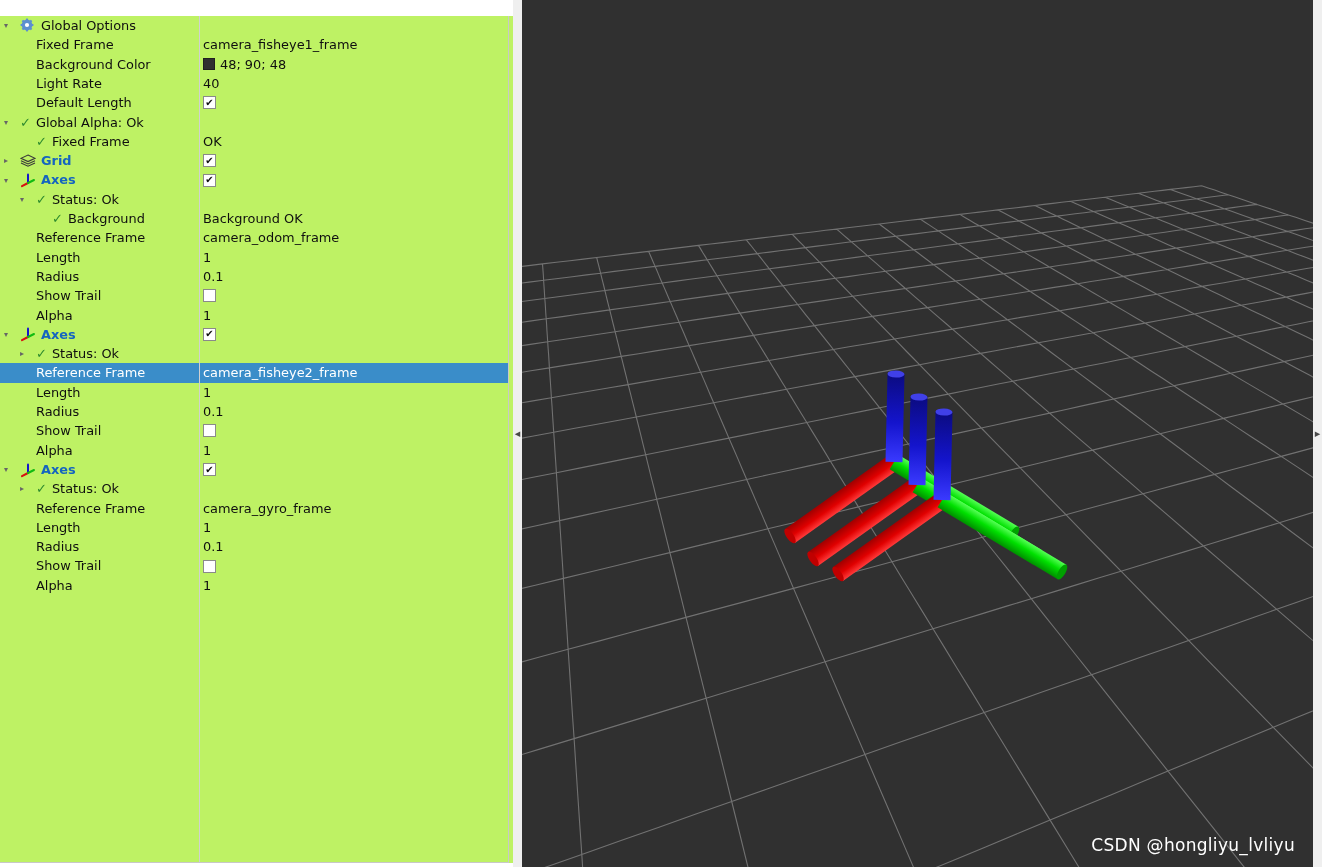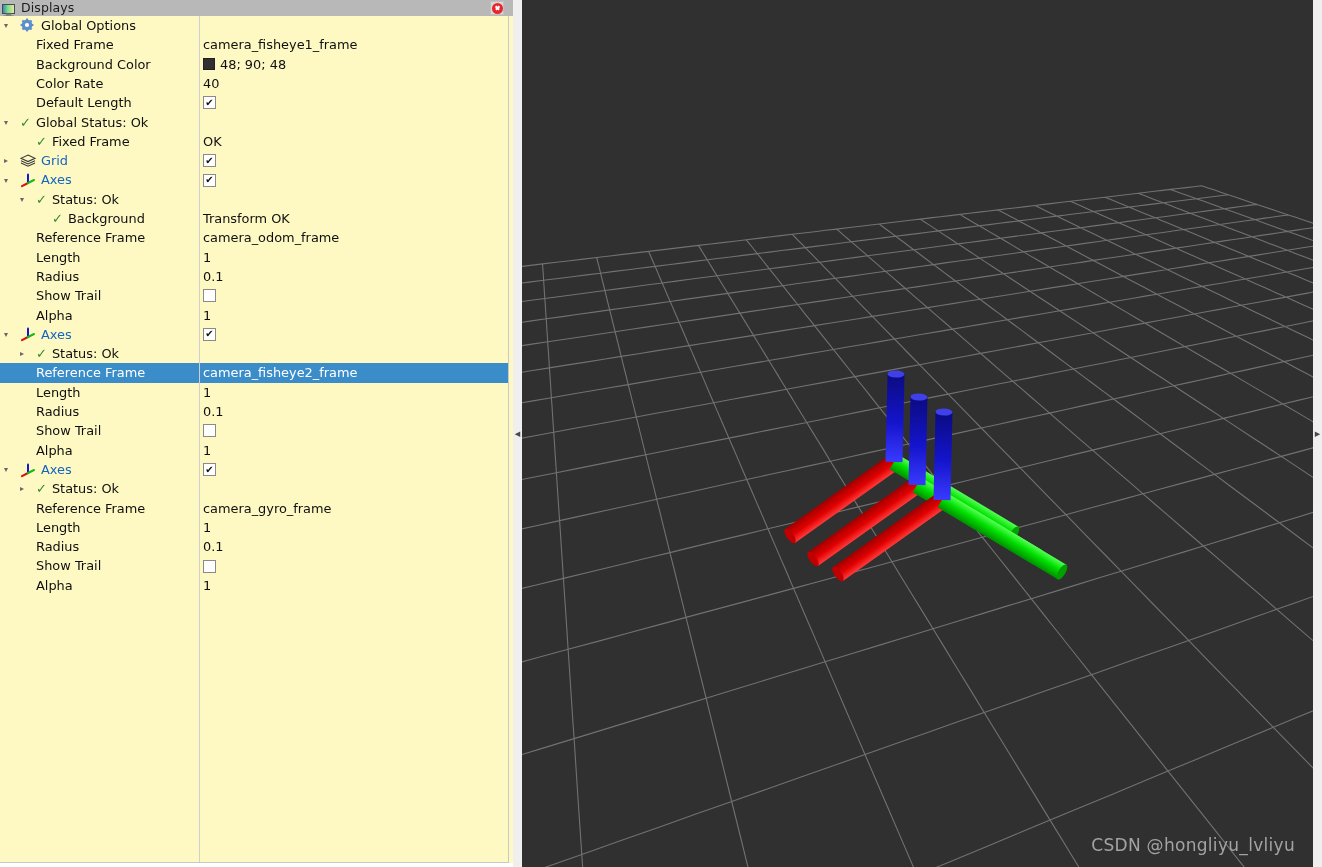--- a/index.html
+++ b/index.html
@@ -54,21 +54,21 @@
   .close-dot::after {
     content: ""; width: 5px; height: 1.6px;
     background: #ffffff; transform: rotate(-45deg);
     position: absolute;
   }
 
   
   #tree-body {
     position: absolute; left: 0; top: 16px;
     width: 513px; height: 847px;
-    background: #fef9c3;
+    background: #bef264;
     overflow: hidden;
   }
   #col-divider {
     position: absolute; left: 199px; top: 0;
     width: 1px; height: 846px;
     background: #d0d0d0;
   }
   #panel-bottom-border {
     position: absolute; left: 0; top: 846px;
     width: 509px; height: 1px; background: #c8c8c8;
@@ -88,21 +88,21 @@
   .trow.selected { background: #3a8dc9; }
 
   .tname {
     position: absolute; top: 0; height: 19.3px;
     display: flex; align-items: center;
     font-size: 12.9px; color: #0f0f0f;
     white-space: nowrap;
     line-height: 19.3px;
   }
   .trow.selected .tname { color: #ffffff; }
-  .tname.blue { color: #1565c0; font-weight: normal; }
+  .tname.blue { color: #1565c0; font-weight: bold; }
 
   .tval {
     position: absolute; left: 203px; top: 0; height: 19.3px;
     display: flex; align-items: center;
     font-size: 12.9px; color: #0f0f0f;
     white-space: nowrap;
     line-height: 19.3px;
   }
   .trow.selected .tval { color: #ffffff; }
 
@@ -160,52 +160,32 @@
   #render-view {
     position: absolute; left: 522px; top: 0;
     width: 791px; height: 867px;
     background: #303030;
     overflow: hidden;
   }
   #grid-svg { position: absolute; left: 0; top: 0; }
   #axes-svg { position: absolute; left: 0; top: 0; }
   #watermark {
     position: absolute; right: 18px; bottom: 12px;
-    font-size: 17px; color: #a3a3a3;
+    font-size: 17px; color: #ffffff;
     font-family: "DejaVu Sans", "Liberation Sans", sans-serif;
     letter-spacing: 0.3px;
   }
 </style>
 </head>
 <body>
 
 <div id="app">
 
   <div id="displays-panel">
 
-    <div id="panel-titlebar">
-      <span id="panel-title-icon">
-        <svg width="15" height="13" viewBox="0 0 15 13">
-          <defs>
-            <linearGradient id="scr" x1="0" y1="0" x2="1" y2="0">
-              <stop offset="0" stop-color="#2f7fc8"></stop>
-              <stop offset="0.45" stop-color="#7fe07f"></stop>
-              <stop offset="1" stop-color="#e8e8b0"></stop>
-            </linearGradient>
-          </defs>
-          <rect x="0.5" y="0.5" width="12" height="9" fill="url(#scr)" stroke="#4a4a4a"></rect>
-          <rect x="4" y="9.5" width="5" height="2" fill="#7a7a7a"></rect>
-          <rect x="1.5" y="11.5" width="10" height="1.3" fill="#6a6a6a"></rect>
-        </svg>
-      </span>
-      <span id="panel-title-text">Displays</span>
-      <span id="panel-close-btn">
-        <span class="close-dot"></span>
-      </span>
-    </div>
 
     <div id="tree-body">
       <div id="tree-rows">
           <div class="trow" style="position:absolute;left:0;top:0.00px">
             <span class="arrow down" style="left:0px"></span>
             <span class="tname" style="left:20px">
               <span class="ticon"><svg width="14" height="14" viewBox="0 0 14 14">
                   <g fill="#5c8fd0">
                     <circle cx="7" cy="7" r="5.4"></circle>
                     <g stroke="#5c8fd0" stroke-width="2.1">
@@ -237,39 +217,39 @@
             <span class="tname" style="left:36px">
               <span>Background Color</span>
             </span>
             <span class="tval">
               <span class="swatch"></span>
               <span>48; 90; 48</span>
             </span>
           </div>
           <div class="trow" style="position:absolute;left:0;top:57.90px">
             <span class="tname" style="left:36px">
-              <span>Color Rate</span>
+              <span>Light Rate</span>
             </span>
             <span class="tval">
               <span>40</span>
             </span>
           </div>
           <div class="trow" style="position:absolute;left:0;top:77.20px">
             <span class="tname" style="left:36px">
               <span>Default Length</span>
             </span>
             <span class="tval">
               <span class="cbx on"></span>
             </span>
           </div>
           <div class="trow" style="position:absolute;left:0;top:96.50px">
             <span class="arrow down" style="left:0px"></span>
             <span class="tname" style="left:20px">
               <span class="okcheck">✓</span>
-              <span>Global Status: Ok</span>
+              <span>Global Alpha: Ok</span>
             </span>
             <span class="tval"></span>
           </div>
           <div class="trow" style="position:absolute;left:0;top:115.80px">
             <span class="tname" style="left:36px">
               <span class="okcheck">✓</span>
               <span>Fixed Frame</span>
             </span>
             <span class="tval">
               <span>OK</span>
@@ -314,21 +294,21 @@
               <span>Status: Ok</span>
             </span>
             <span class="tval"></span>
           </div>
           <div class="trow" style="position:absolute;left:0;top:193.00px">
             <span class="tname" style="left:52px">
               <span class="okcheck">✓</span>
               <span>Background</span>
             </span>
             <span class="tval">
-              <span>Transform OK</span>
+              <span>Background OK</span>
             </span>
           </div>
           <div class="trow" style="position:absolute;left:0;top:212.30px">
             <span class="tname" style="left:36px">
               <span>Reference Frame</span>
             </span>
             <span class="tval">
               <span>camera_odom_frame</span>
             </span>
           </div>

